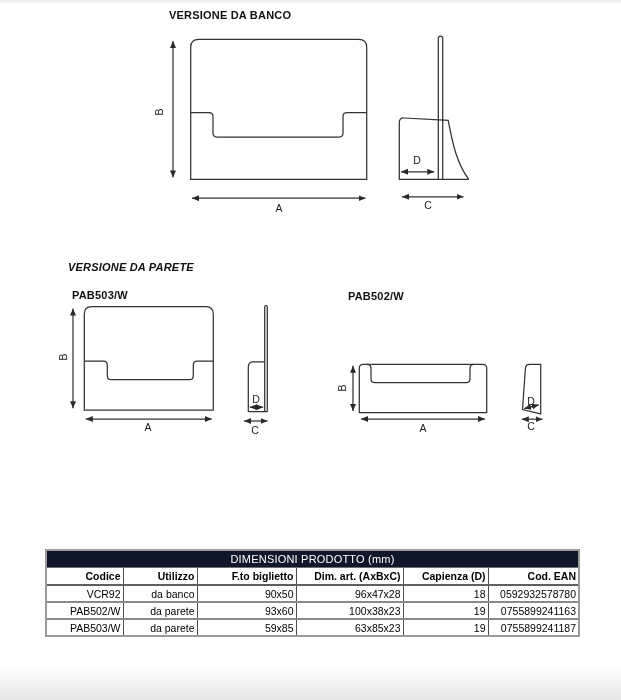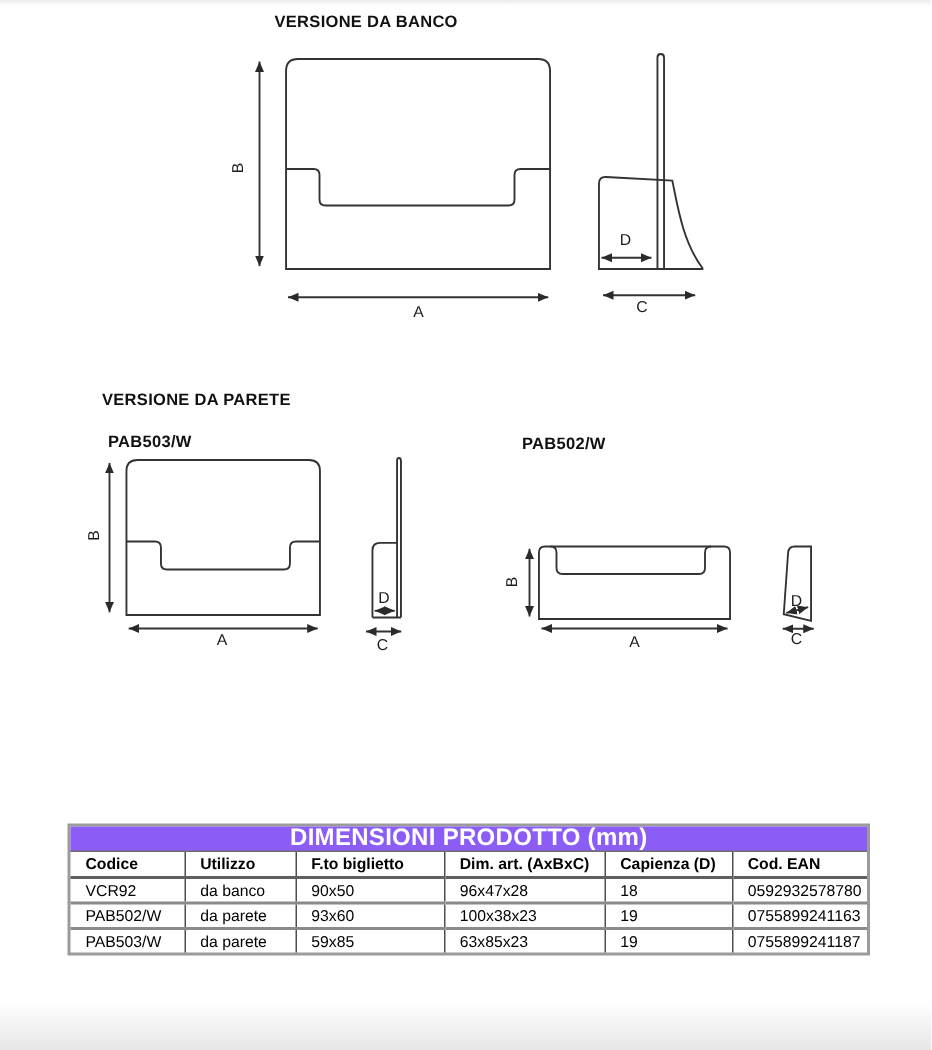--- a/index.html
+++ b/index.html
@@ -10,24 +10,24 @@
   .edge-bottom{position:absolute;left:0;bottom:0;width:100%;height:32px;
         background:linear-gradient(to bottom,rgba(255,255,255,0),#e6e6e6);}
   svg.lineart{position:absolute;left:0;top:0;}
   .h-title{position:absolute;font-weight:bold;font-size:11px;color:#111;letter-spacing:.2px;white-space:nowrap;}
   .dim{position:absolute;font-size:10.5px;color:#1c1c1c;line-height:1;white-space:nowrap;}
   .ctr{transform:translateX(-50%);}
   .rot{transform:translate(-50%,-50%) rotate(-90deg);}
 
   
   .spec{position:absolute;left:45px;top:549px;width:535px;border:2px solid #9b9b9b;box-sizing:border-box;background:#fff;}
-  .spec-titlebar{height:16px;line-height:16px;text-align:center;background:#8b5cf6;color:#ffffff;
-        font-weight:bold;font-size:16px;border-bottom:1px solid #6f6f6f;letter-spacing:.2px;}
+  .spec-titlebar{height:16px;line-height:16px;text-align:center;background:#0f172a;color:#ffffff;
+        font-weight:normal;font-size:11px;border-bottom:1px solid #6f6f6f;letter-spacing:.2px;}
   table.spec-table{border-collapse:collapse;width:100%;table-layout:fixed;}
-  .spec-table th,.spec-table td{height:15px;padding:0 10px;text-align:left;font-size:10.5px;color:#000;
+  .spec-table th,.spec-table td{height:15px;padding:0 2px;text-align:right;font-size:10.5px;color:#000;
         border-right:1.2px solid #4f4f4f;border-bottom:2px solid #8a8a8a;overflow:hidden;white-space:nowrap;}
   .spec-table th{font-weight:bold;height:16px;border-bottom:2px solid #5f5f5f;}
   .spec-table th:last-child,.spec-table td:last-child{border-right:none;}
   .spec-table tr:last-child td{border-bottom:none;}
   .spec-table td.code{font-weight:normal;}
 </style>
 </head>
 <body>
 
 <div class="page">
@@ -67,28 +67,28 @@
       <path d="M367,364.3 Q371,364.3 371,368.3 V378.7 Q371,382.7 375,382.7 H466 Q470,382.7 470,378.7 V368.3 Q470,364.3 474,364.3"></path>
 
       <path d="M522.5,409.5 L525.4,368.5 Q525.7,364.3 529.8,364.3 H540.7 V413.9 Z"></path>
       <path marker-start="url(#ah)" marker-end="url(#ah)" d="M353,365.8 V411"></path>
       <path marker-start="url(#ah)" marker-end="url(#ah)" d="M361,419 H485"></path>
       <path marker-start="url(#ah)" marker-end="url(#ah)" d="M524.2,408.6 L538.8,404.8"></path>
       <path marker-start="url(#ah)" marker-end="url(#ah)" d="M521.8,419.2 H542.5"></path>
     </g>
   </svg>
 
-  <span class="h-title" style="left:183px;top:9px;">VERSIONE DA BANCO</span>
+  <span class="h-title" style="left:169px;top:9px;">VERSIONE DA BANCO</span>
 
   <span class="dim rot" style="left:159px;top:112px;">B</span>
   <span class="dim ctr" style="left:279px;top:203px;">A</span>
   <span class="dim ctr" style="left:417px;top:155px;">D</span>
   <span class="dim ctr" style="left:428px;top:200px;">C</span>
 
-  <span class="h-title" style="left:68px;top:261px;">VERSIONE DA PARETE</span>
+  <span class="h-title" style="left:68px;top:261px;font-style:italic;">VERSIONE DA PARETE</span>
 
   <span class="h-title" style="left:72px;top:289px;">PAB503/W</span>
   <span class="dim rot" style="left:63px;top:357px;">B</span>
   <span class="dim ctr" style="left:148px;top:422px;">A</span>
   <span class="dim ctr" style="left:256px;top:394px;">D</span>
   <span class="dim ctr" style="left:255px;top:425px;">C</span>
 
   <span class="h-title" style="left:348px;top:290px;">PAB502/W</span>
   <span class="dim rot" style="left:342px;top:388px;">B</span>
   <span class="dim ctr" style="left:423px;top:423px;">A</span>

